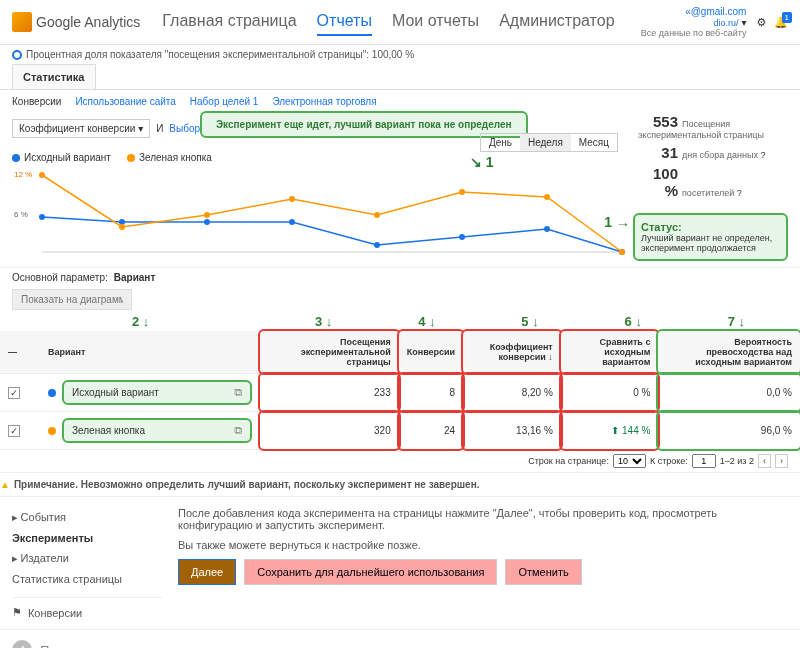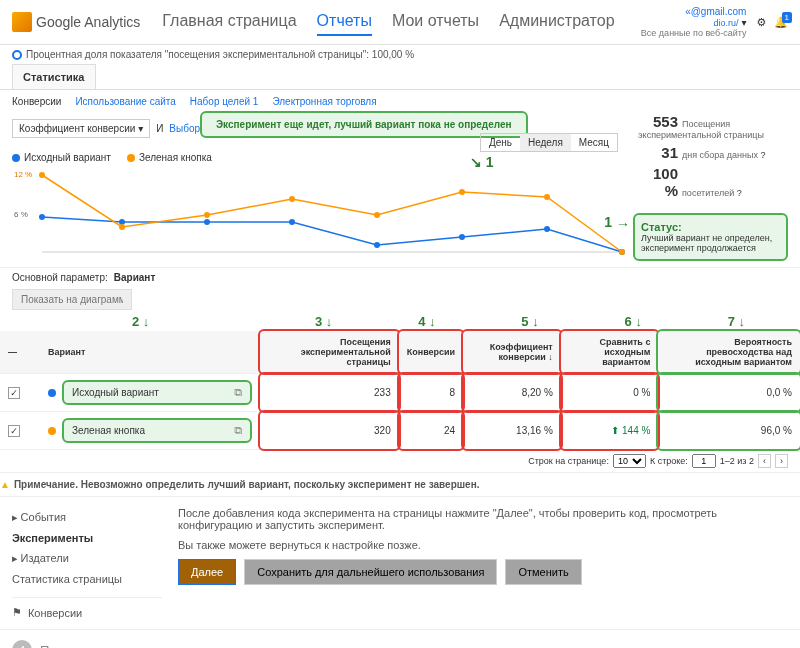--- a/index.html
+++ b/index.html
@@ -71,21 +71,21 @@
 .warn { color: #f4b400; margin-right: 4px; }
 .lower { display: flex; padding: 10px 12px; gap: 16px; }
 .side { width: 150px; font-size: 11px; }
 .side-item { padding: 4px 0; color: #555; cursor: pointer; }
 .side-item.active { font-weight: bold; color: #333; }
 .side-sep { border-top: 1px solid #eee; margin: 8px 0; }
 .side-conv { display: flex; align-items: center; gap: 6px; color: #555; }
 .main-lower { flex: 1; font-size: 11px; color: #555; }
 .main-lower p { margin-bottom: 8px; }
 .btns { display: flex; gap: 8px; margin-top: 6px; }
-.btn { padding: 6px 12px; font-size: 11px; border: 1px solid #ccc; background: #a3a3a3; cursor: pointer; }
+.btn { padding: 6px 12px; font-size: 11px; border: 1px solid #ccc; background: #fca5a5; cursor: pointer; }
 .btn.primary { background: #a16207; color: #fff; border-color: #1a73e8; }
 .step-row { padding: 10px 12px; display: flex; align-items: center; gap: 8px; font-size: 13px; color: #888; border-top: 1px solid #eee; }
 .step-num { width: 20px; height: 20px; border-radius: 50%; background: #bbb; color: #fff; display: flex; align-items: center; justify-content: center; font-size: 11px; }
 </style>
 </head>
 <body>
 
 
 
 <div class="header">

